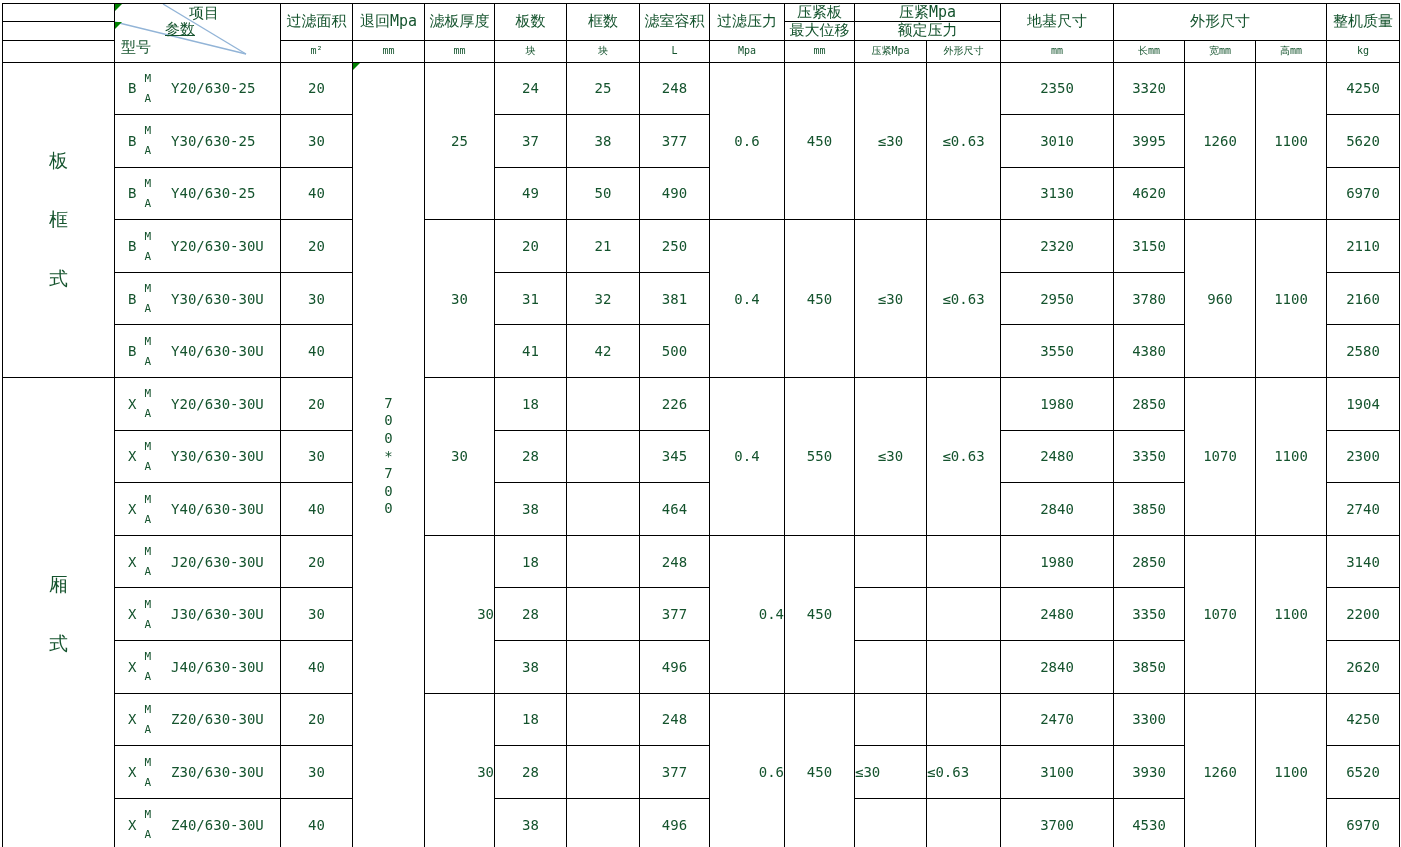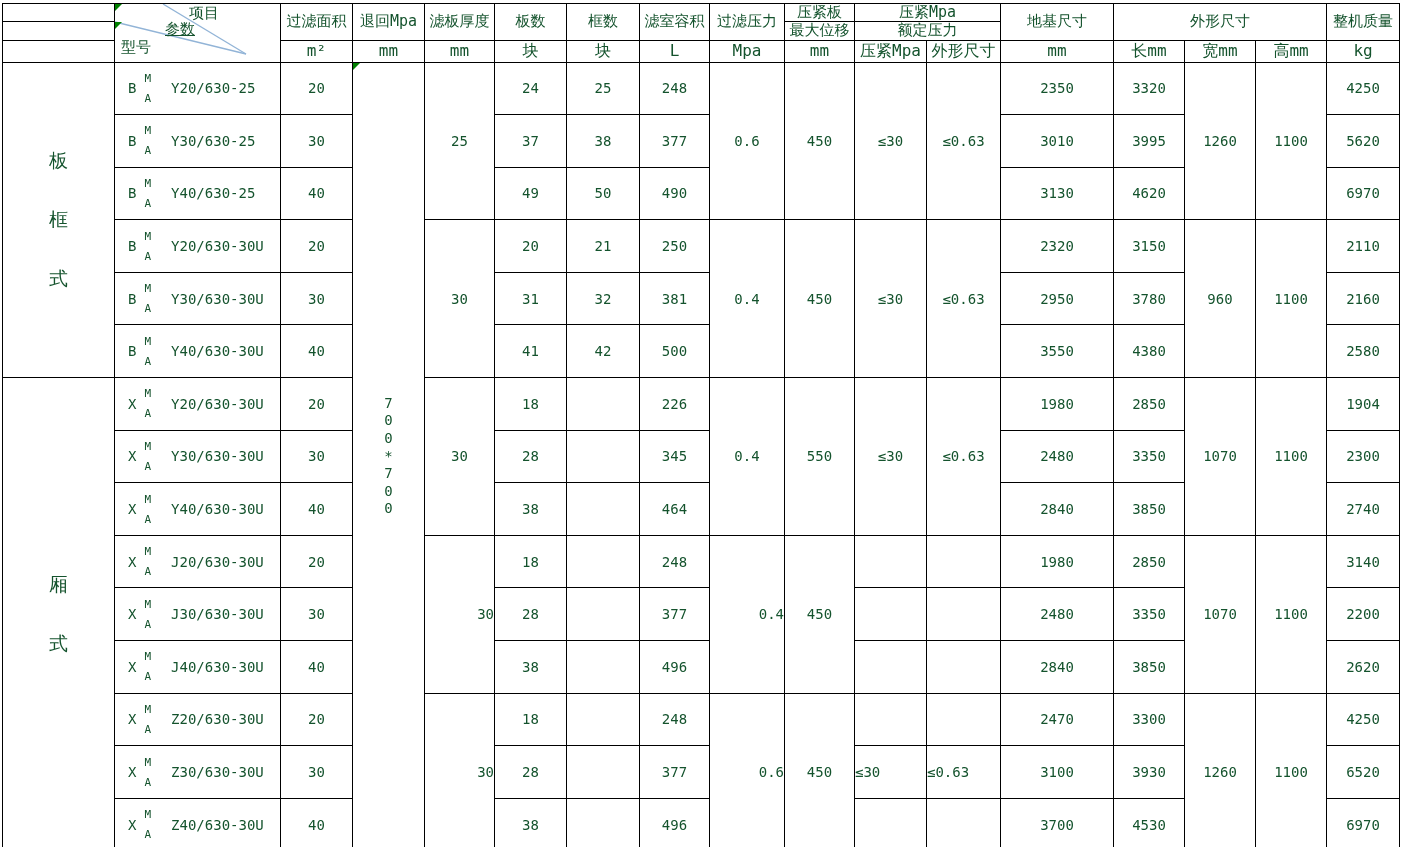--- a/index.html
+++ b/index.html
@@ -2,21 +2,21 @@
 <html><head>
 <meta charset="utf-8">
 <style>
   html,body{margin:0;padding:0;background:#fff;}
   #page{position:relative;width:1401px;height:847px;background:#fff;
         font-family:"DejaVu Sans Mono","Liberation Mono",monospace;color:#14532d;}
   table{position:absolute;left:2px;top:3px;width:1397px;border-collapse:collapse;table-layout:fixed;}
   td,th{border:1px solid #000;padding:0;font-weight:normal;text-align:center;vertical-align:middle;
         font-size:14px;line-height:1.15;overflow:hidden;}
   th{font-size:15px;}
-  .unit{font-size:16px;margin-left:22px;}
+  .unit{font-size:10px;margin-left:22px;}
   .hrow1{height:15px;} .hrow2{height:15px;} .hrow3{height:22px;} .drow{height:52.6px;}
   
   .corner{position:relative;}
   .corner .lbl{position:absolute;font-size:15px;white-space:nowrap;}
   .corner .l1{left:74px;top:1px;}
   .corner .l2{left:50px;top:17px;text-decoration:underline;}
   .corner .l3{left:6px;top:35px;}
   .corner svg{position:absolute;left:0;top:0;}
   
   .tri{position:absolute;left:0;top:0;width:0;height:0;

